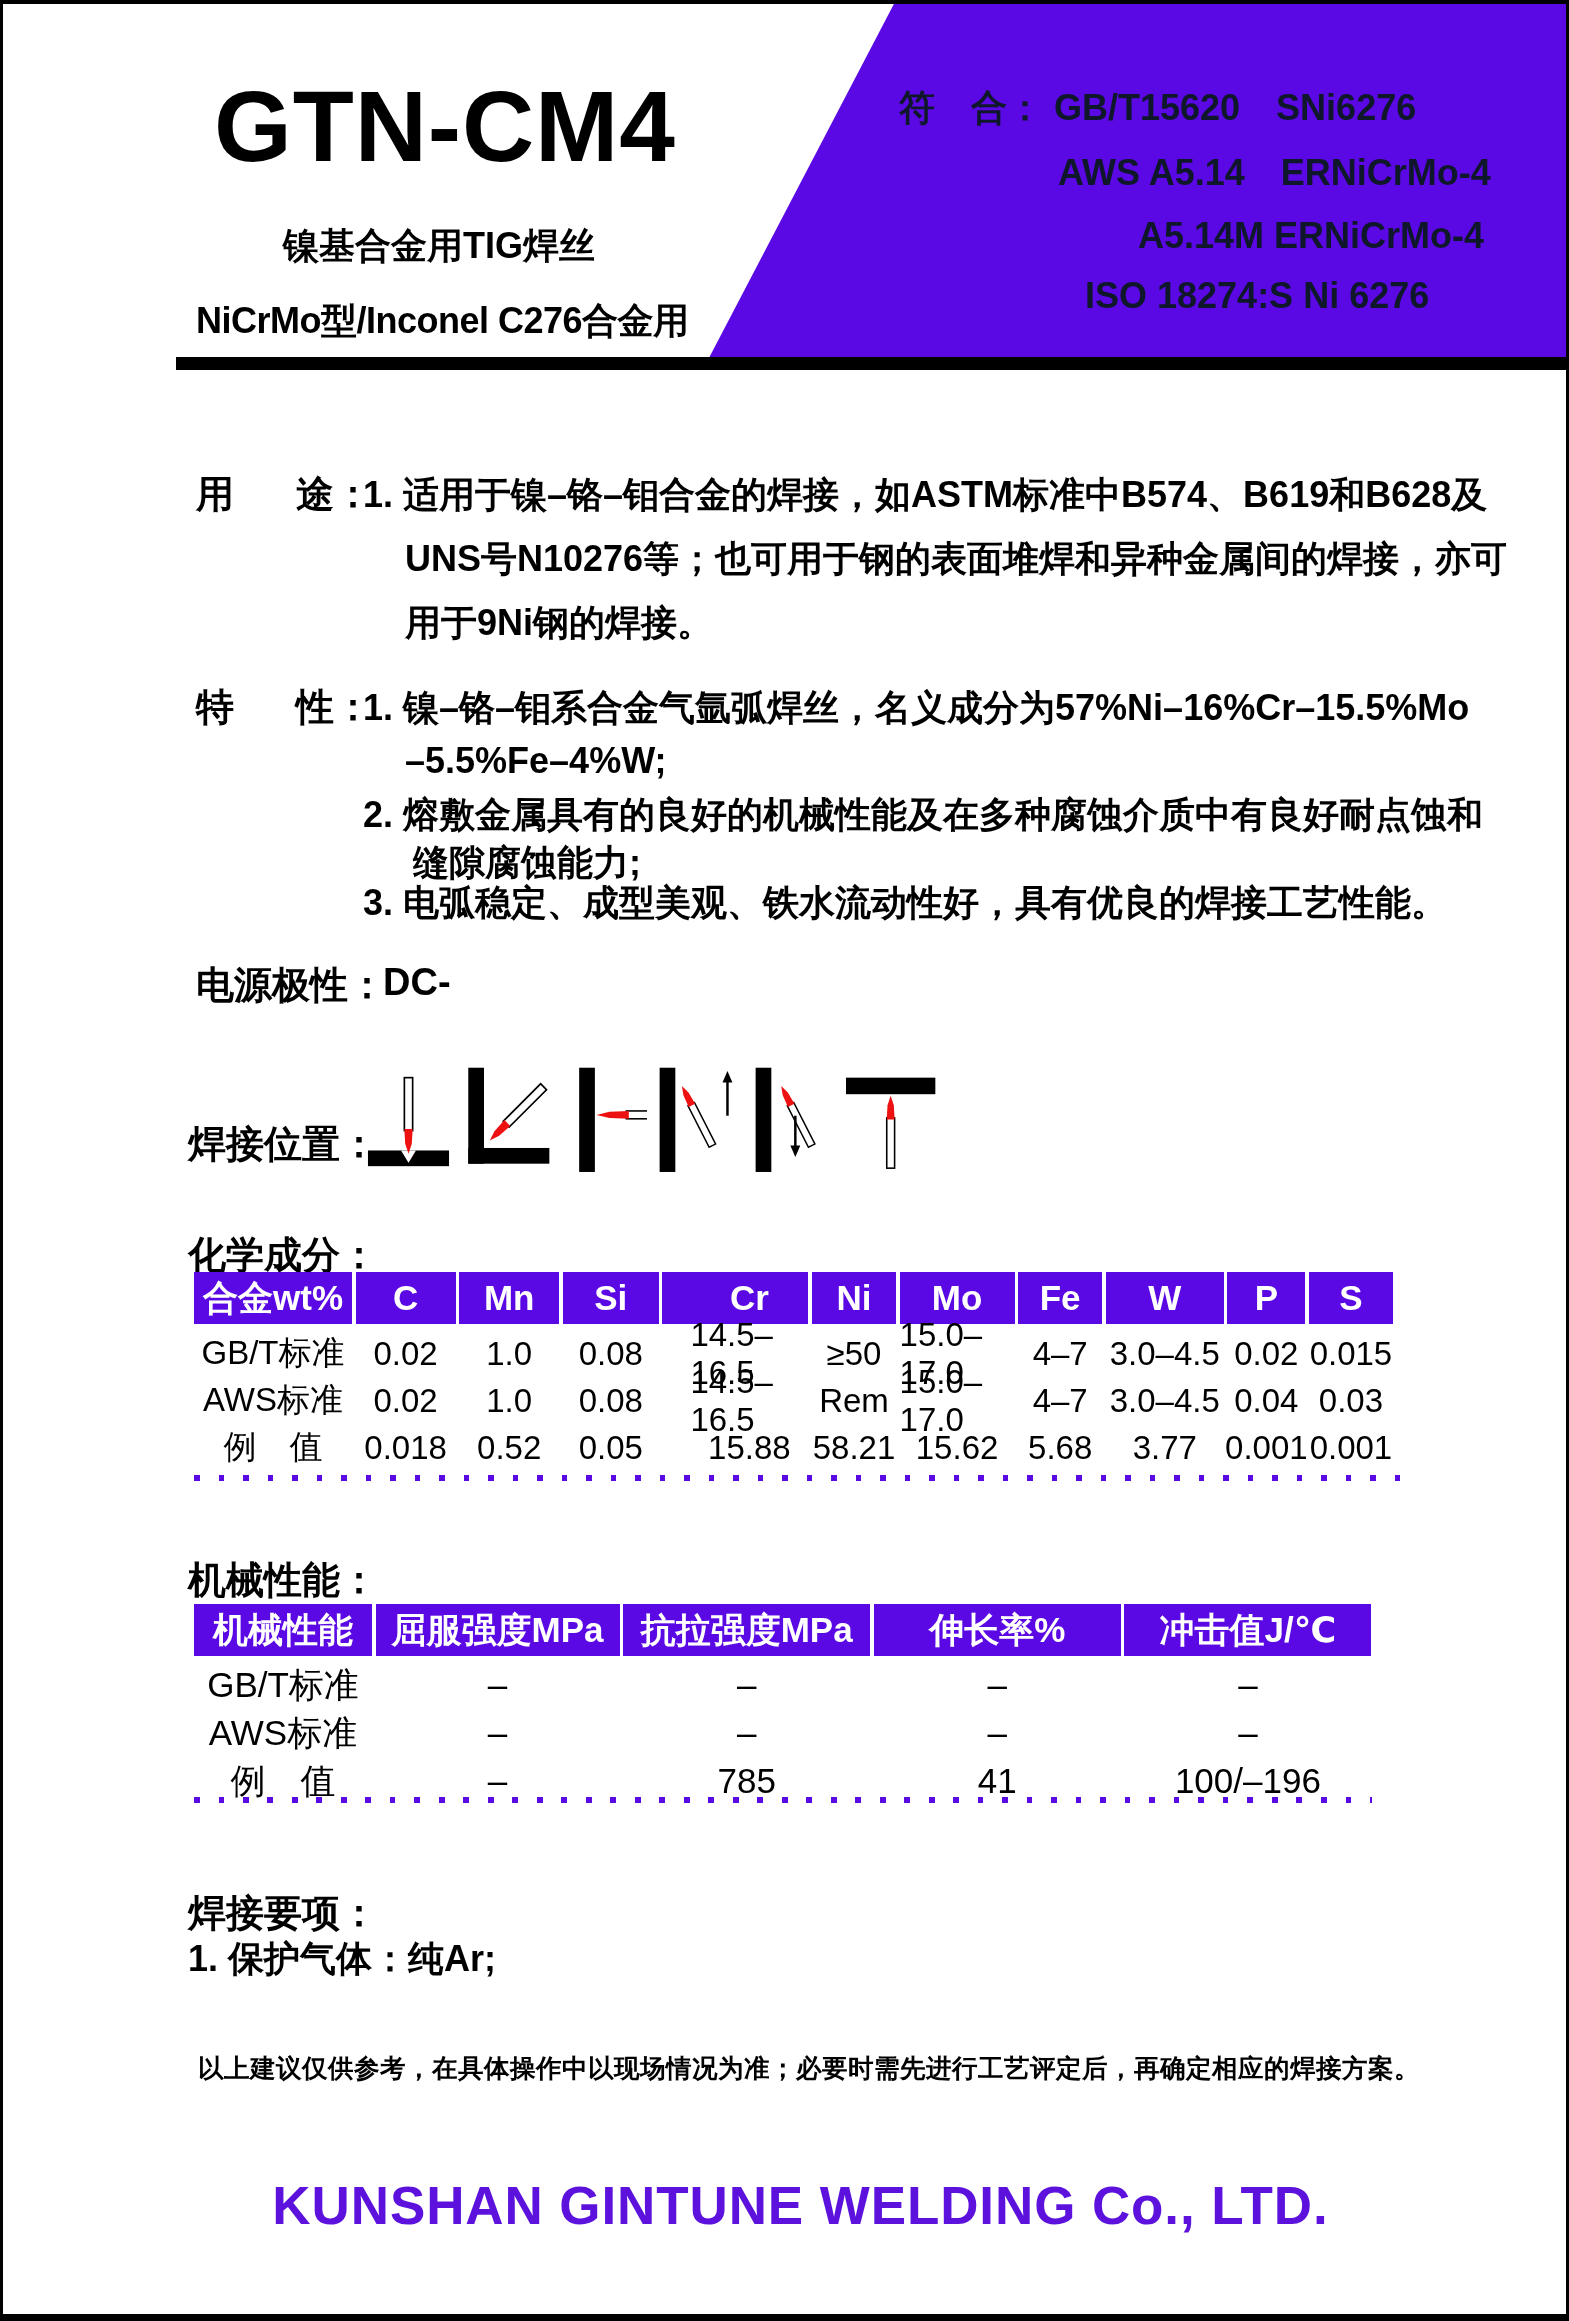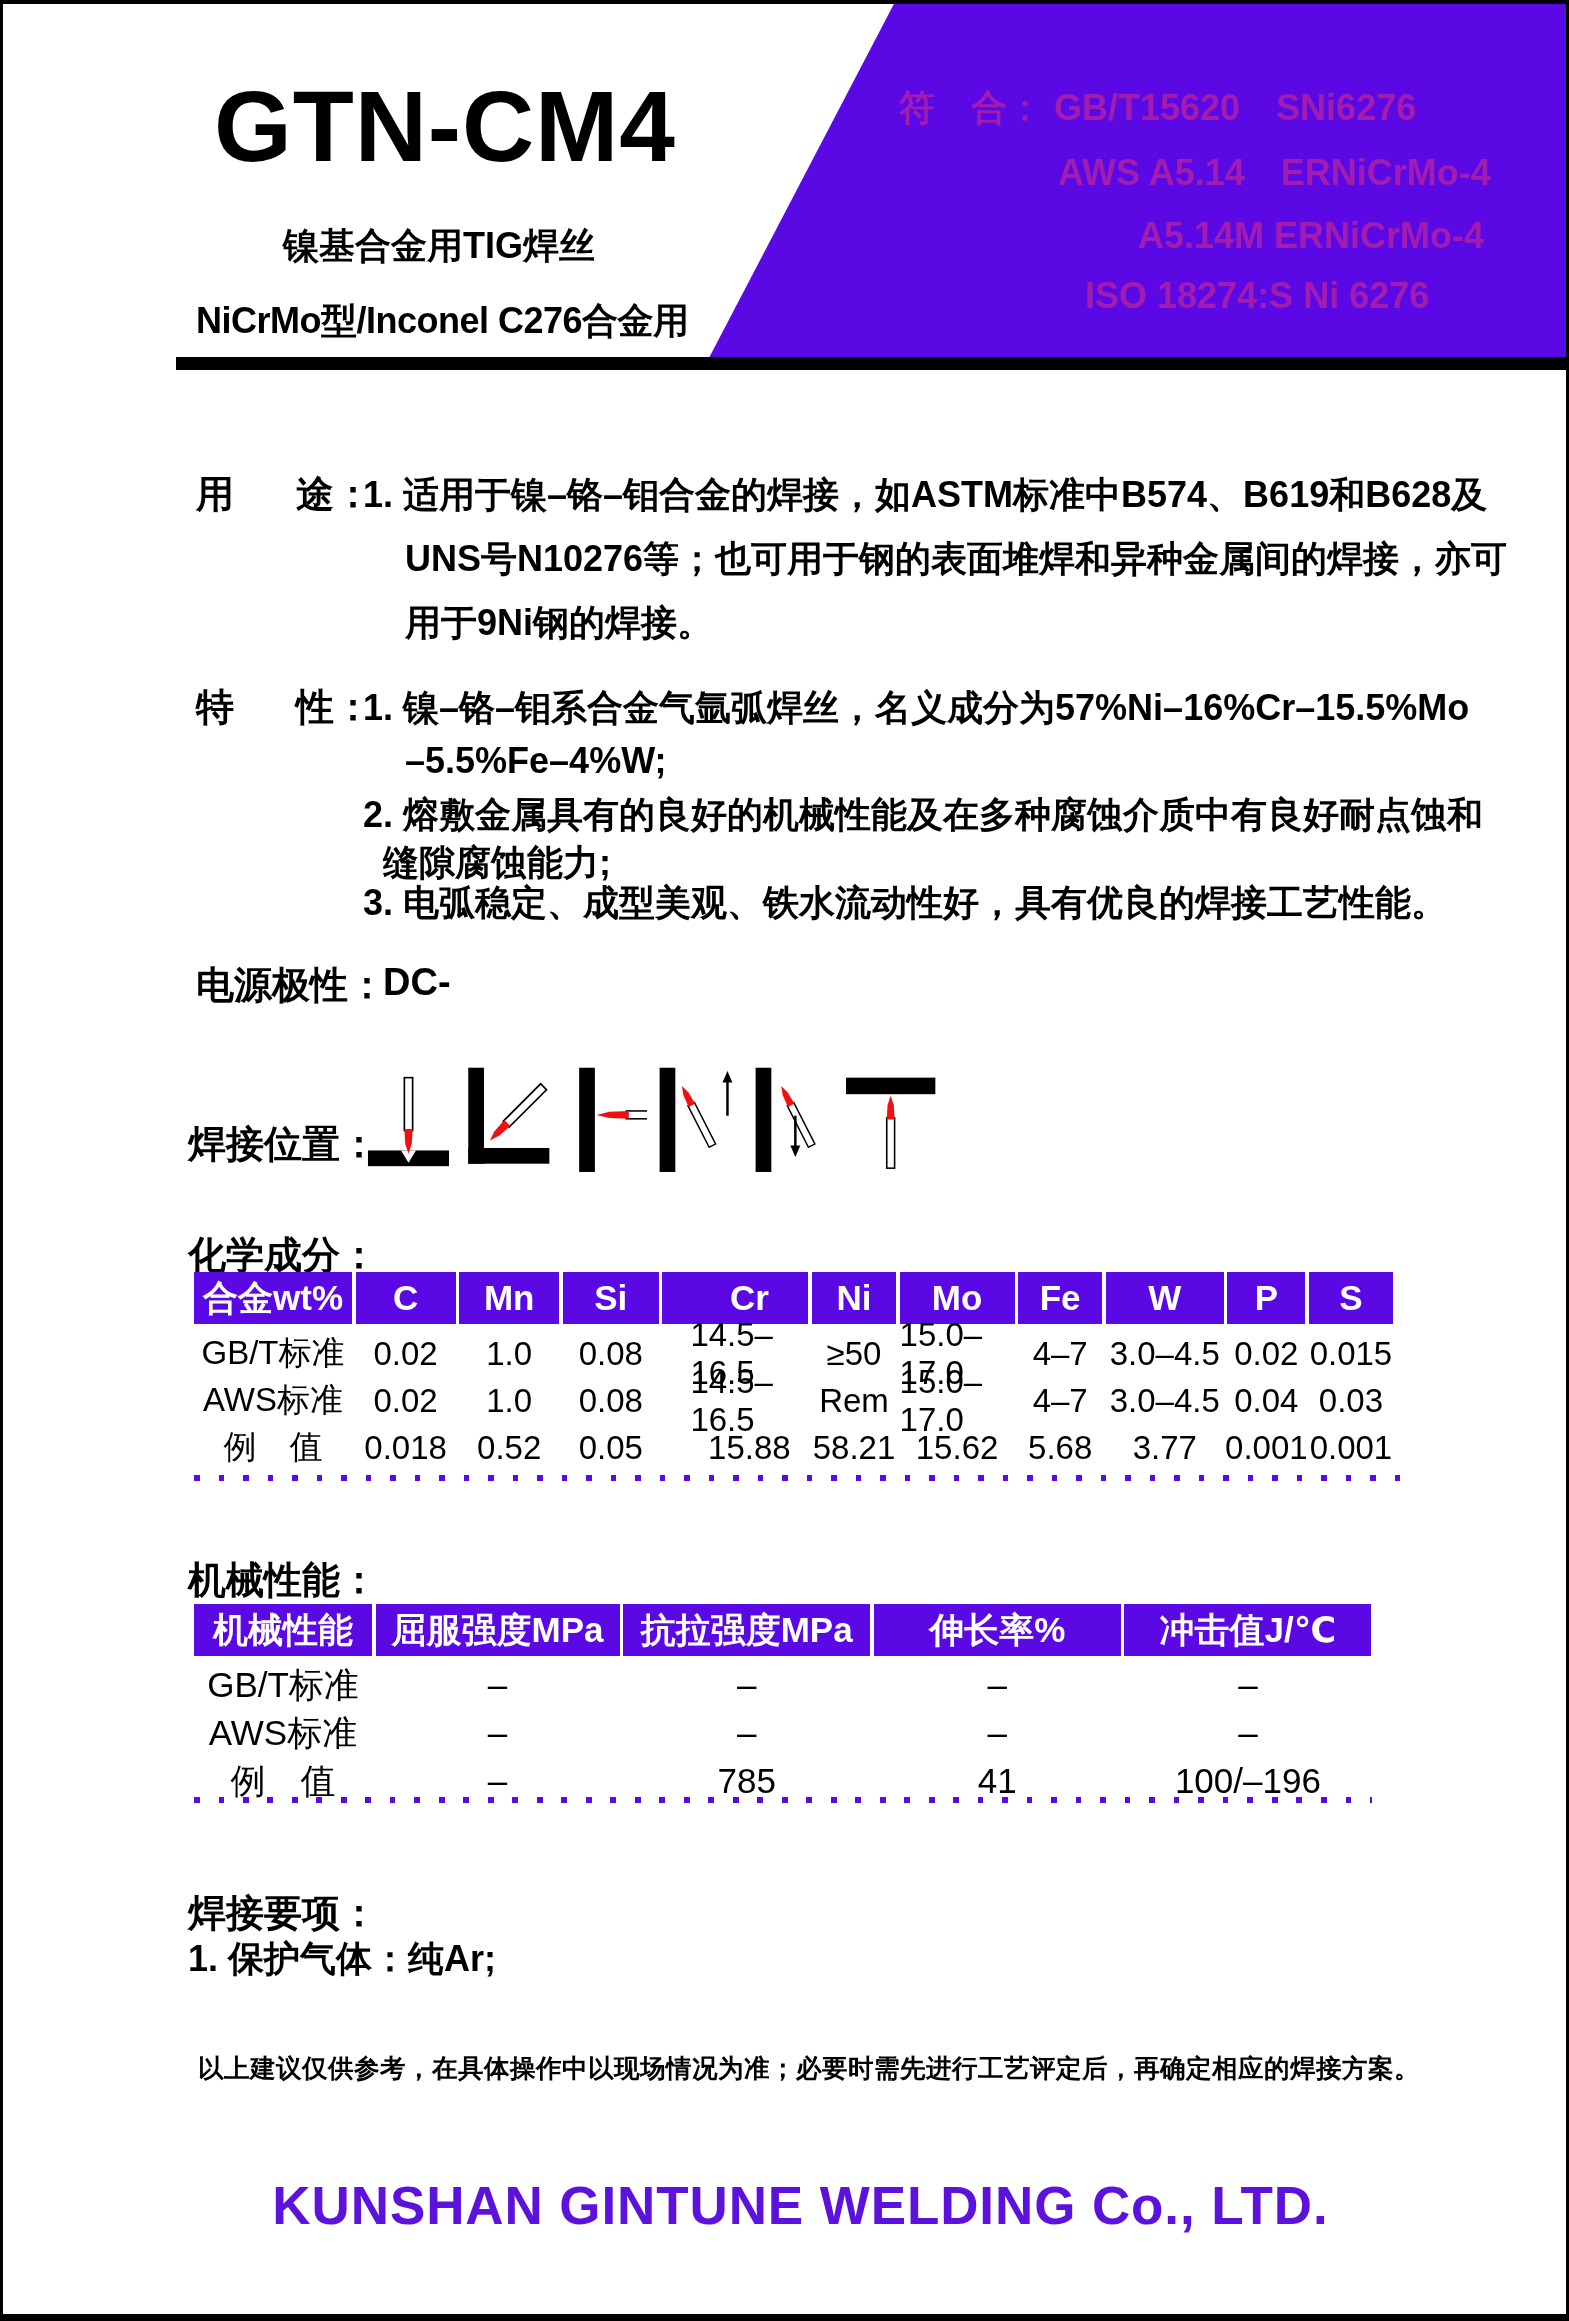--- a/index.html
+++ b/index.html
@@ -20,21 +20,21 @@
   
   .banner{
     position:absolute;left:0;top:0;width:100%;height:353px;
     background:var(--purple,#5A08E4);
     clip-path:polygon(57% 0,100% 0,100% 100%,45.2% 100%);
   }
   .divider{position:absolute;left:173px;right:0;top:353px;height:12.7px;background:#000;}
   .title{left:211px;top:65px;font-size:100px;font-weight:bold;letter-spacing:0.9px;}
   .sub1{left:280px;top:218px;font-size:36px;font-weight:bold;}
   .sub2{left:193px;top:293px;font-size:36px;font-weight:bold;letter-spacing:-0.5px;}
-  .comp{color:#a21caf;font-weight:bold;font-size:36px;}
+  .comp{color:#0f172a;font-weight:bold;font-size:36px;}
 
   
   .lbl{font-size:38px;font-weight:bold;}
   .body-line{font-size:36px;font-weight:bold;}
   .note-line{font-size:36px;font-weight:bold;}
   .disclaimer{font-size:25.5px;font-weight:bold;letter-spacing:0.5px;}
 
   
   .pos-row{position:absolute;left:360px;top:1062px;display:flex;gap:5.5px;}
   .pos-row svg{display:block;}
@@ -93,21 +93,21 @@
   <div class="abs lbl" style="left:293px;top:465px;">途：</div>
   <div class="abs body-line" style="left:360px;top:467px;">1. 适用于镍–铬–钼合金的焊接，如ASTM标准中B574、B619和B628及</div>
   <div class="abs body-line" style="left:402px;top:531px;">UNS号N10276等；也可用于钢的表面堆焊和异种金属间的焊接，亦可</div>
   <div class="abs body-line" style="left:402px;top:595px;">用于9Ni钢的焊接。</div>
 
   <div class="abs lbl" style="left:193px;top:678px;">特</div>
   <div class="abs lbl" style="left:293px;top:678px;">性：</div>
   <div class="abs body-line" style="left:360px;top:680px;">1. 镍–铬–钼系合金气氩弧焊丝，名义成分为57%Ni–16%Cr–15.5%Mo</div>
   <div class="abs body-line" style="left:402px;top:736px;">–5.5%Fe–4%W;</div>
   <div class="abs body-line" style="left:360px;top:787px;">2. 熔敷金属具有的良好的机械性能及在多种腐蚀介质中有良好耐点蚀和</div>
-  <div class="abs body-line" style="left:380px;top:835px;">缝隙腐蚀能力;</div>
+  <div class="abs body-line" style="left:410px;top:835px;">缝隙腐蚀能力;</div>
   <div class="abs body-line" style="left:360px;top:875px;">3. 电弧稳定、成型美观、铁水流动性好，具有优良的焊接工艺性能。</div>
 
   <div class="abs lbl" style="left:193px;top:956px;">电源极性：</div>
   <div class="abs lbl" style="left:380px;top:957px;">DC-</div>
 
   <div class="abs lbl" style="left:185px;top:1115px;">焊接位置：</div>
   <div class="pos-row">
     <svg width="91" height="111" viewBox="0 0 110 130">
       <rect x="6" y="100" width="98" height="19" fill="#000"></rect>
       <polygon points="46,100 64,100 55,115" fill="#fff"></polygon>

